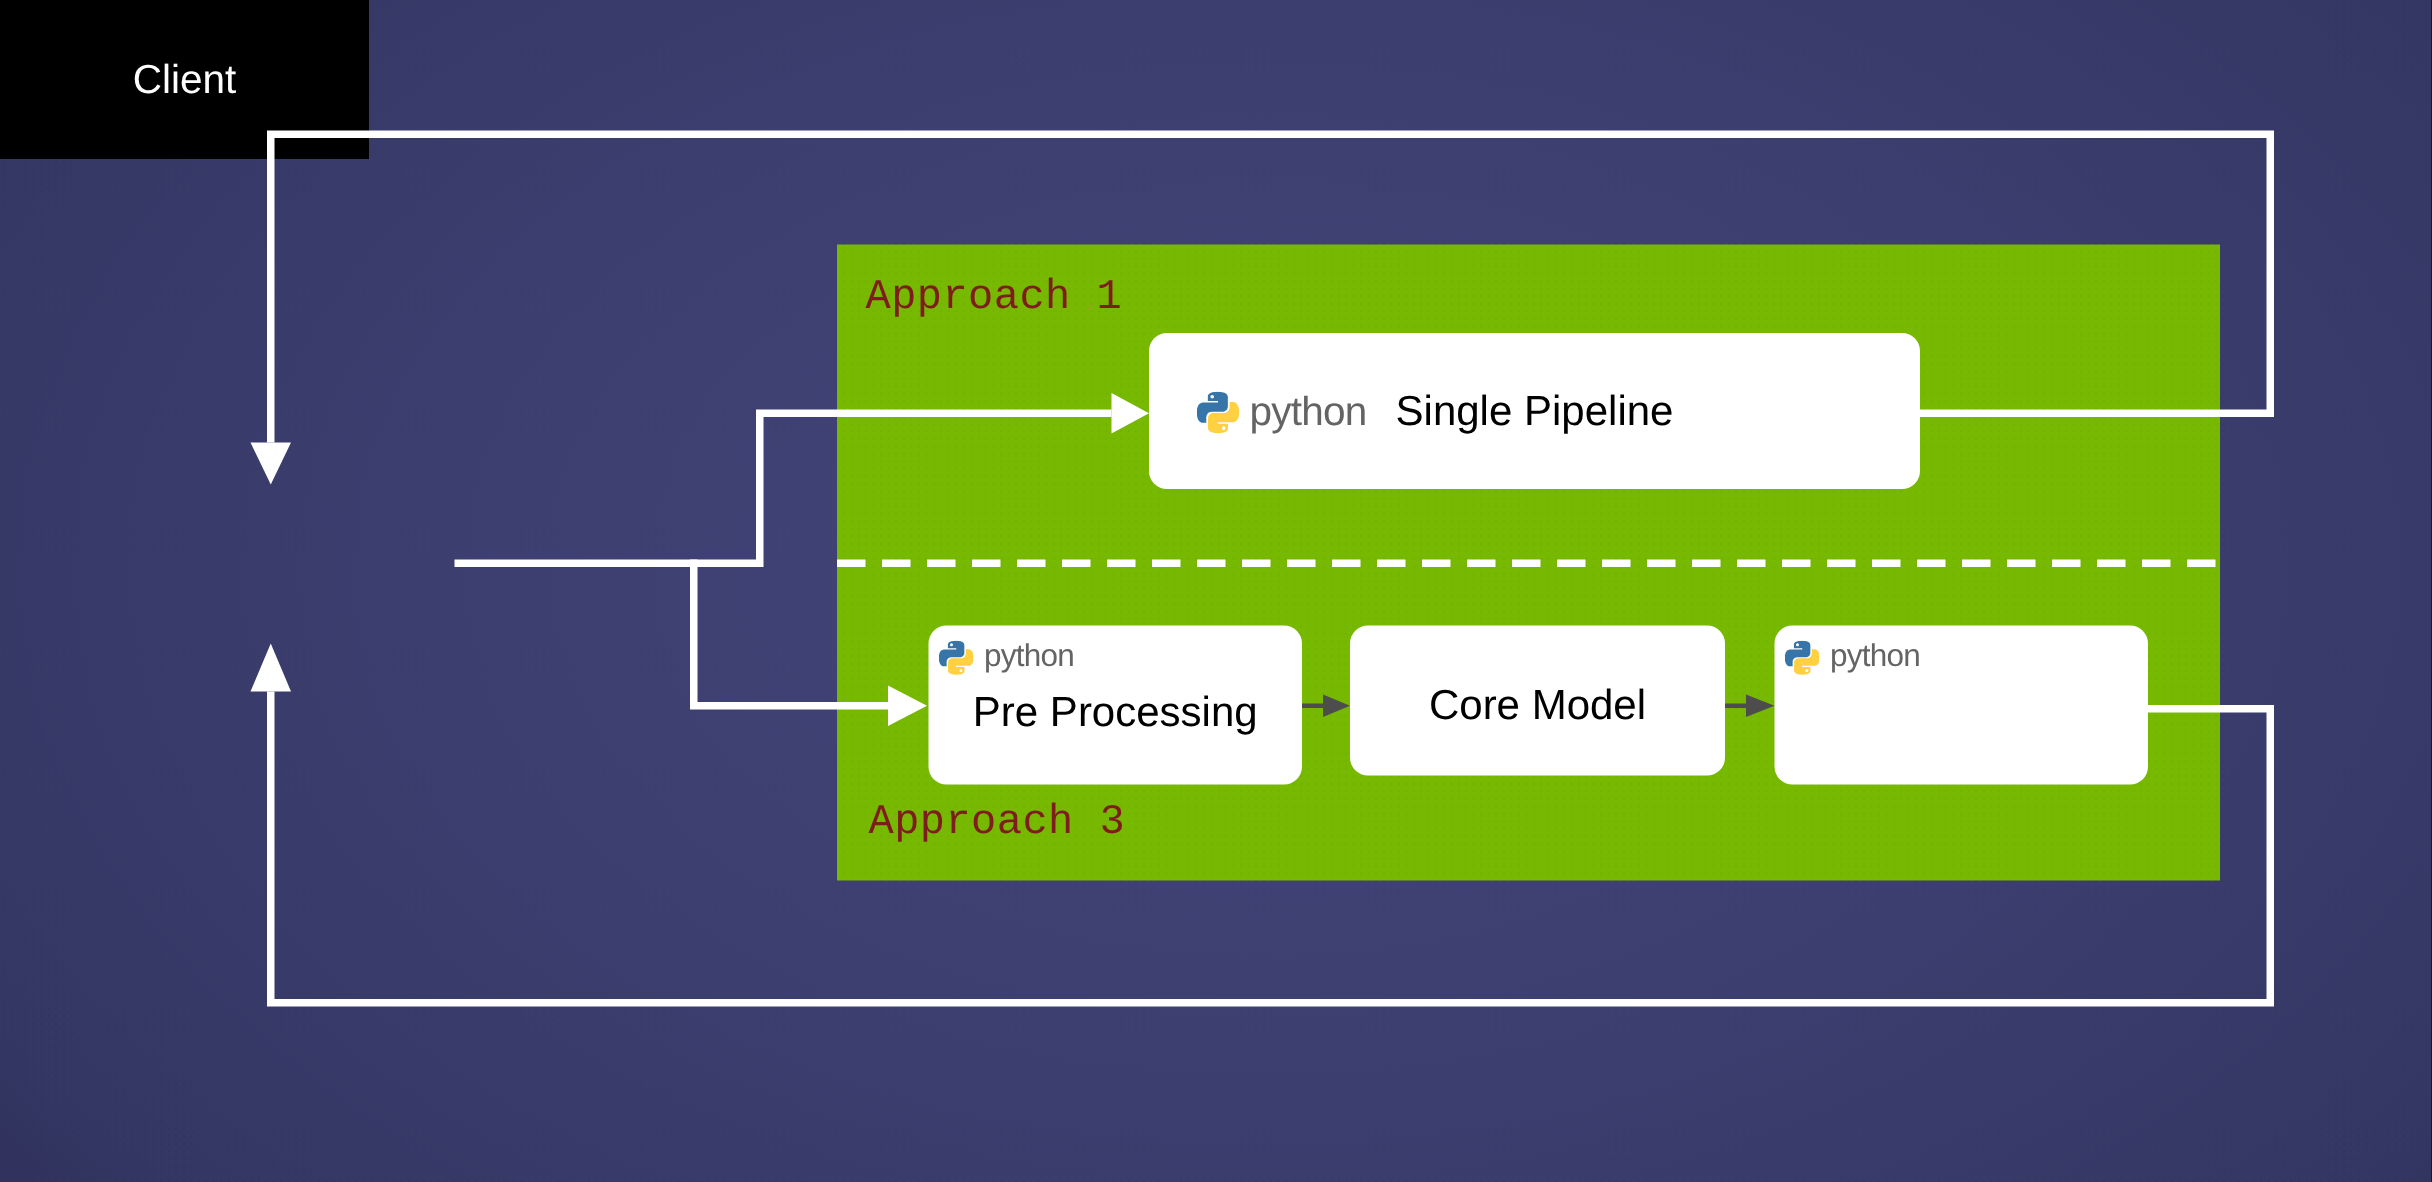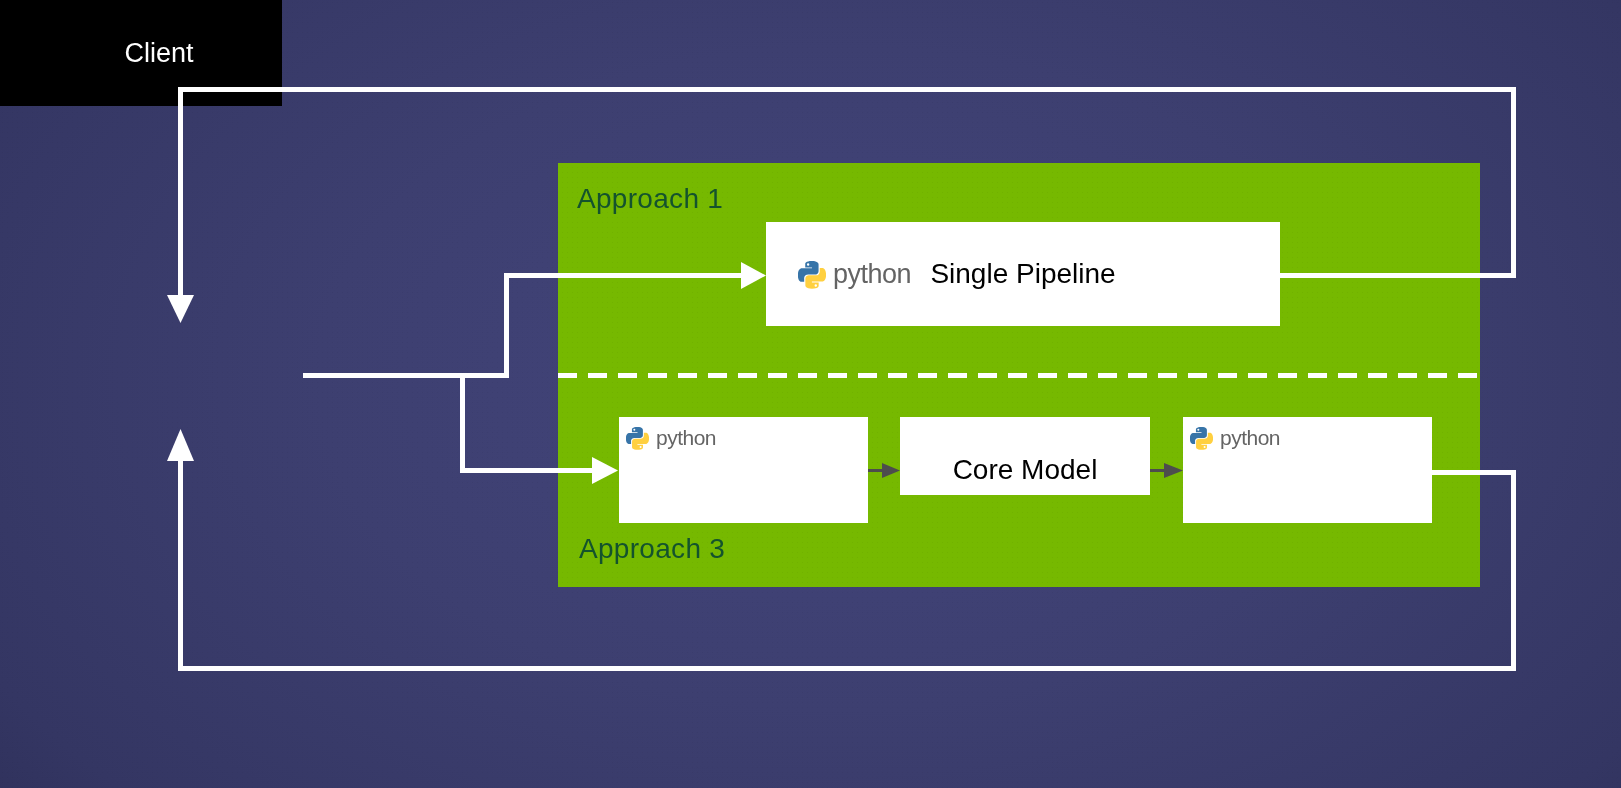--- a/index.html
+++ b/index.html
@@ -19,45 +19,45 @@
     opacity:.12;
     pointer-events:none;
   }
   
   .panel{
     position:absolute;left:558px;top:163px;width:922px;height:424px;
     background:#76b900;
   }
   .approach-label{
     position:absolute;
-    color:#14532d;font-size:28px;line-height:30px;letter-spacing:.3px;
+    color:#7f1d1d;font-size:28px;line-height:30px;letter-spacing:.3px;font-family:Liberation Mono, monospace;
   }
   .approach-1{left:19px;top:21px;}
   .approach-2{left:21px;top:371px;}
 
   
   .node{
     position:absolute;background:#ffffff;z-index:3;
     color:#000;
+    border-radius:12px;
   }
   .node-label{
     position:absolute;left:0;right:0;text-align:center;
     font-size:28px;line-height:32px;color:#000000;
   }
   .node-client{
     left:57px;top:322px;width:246px;height:106px;
     background:#000000;display:flex;align-items:center;justify-content:center;
     color:#ffffff;font-size:27px;
     z-index:3;
-    padding-left:36px;
   }
   .node-single-pipeline{left:766px;top:222px;width:514px;height:104px;}
   .node-single-pipeline .node-label{top:36px;}
   .node-pre{left:619px;top:417px;width:249px;height:106px;}
-  .node-core{left:900px;top:417px;width:250px;height:78px;}
+  .node-core{left:900px;top:417px;width:250px;height:100px;}
   .node-post{left:1183px;top:417px;width:249px;height:106px;}
   .node-pre .node-label,.node-post .node-label{top:42px;}
   .node-core .node-label{top:37px;}
 
   
   .pylogo{position:absolute;display:flex;align-items:center;gap:7px;}
   .pylogo .py-word{color:#646464;letter-spacing:-0.5px;}
   .pylogo-big{left:32px;top:37px;}
   .pylogo-big svg{width:28px;height:28px;}
   .pylogo-big .py-word{font-size:27px;}
@@ -99,20 +99,21 @@
   </div>
 
   <div class="node node-pre">
     <div class="pylogo pylogo-small">
       <svg viewBox="0 0 115 114" aria-hidden="true">
         <path fill="#3774a8" d="M57 0C27.9 0 29.7 12.6 29.7 12.6l.03 13.1h27.8v3.9H18S-.6 27.5-.6 56.8 15.7 85 15.7 85h9.7V71.4s-.5-16.3 16-16.3H69s15.5.3 15.5-15V15.1S86.9 0 57 0zM41.6 8.8a5 5 0 1 1 0 10 5 5 0 0 1 0-10z"></path>
         <path fill="#ffd040" d="M57.6 113.6c29.1 0 27.3-12.6 27.3-12.6l-.03-13.1H57.1V84h39.6s18.6 2.1 18.6-27.2-16.3-28.3-16.3-28.3h-9.7v13.6s.5 16.3-16 16.3H45.7s-15.5-.3-15.5 15v25.3s-2.4 14.9 27.4 14.9zM73 104.8a5 5 0 1 1 0-10 5 5 0 0 1 0 10z"></path>
       </svg>
       <span class="py-word">python</span>
     </div>
+    <div class="node-label">Pre Processing</div>
   </div>
 
   <div class="node node-core">
     <div class="node-label">Core Model</div>
   </div>
 
   <div class="node node-post">
     <div class="pylogo pylogo-small">
       <svg viewBox="0 0 115 114" aria-hidden="true">
         <path fill="#3774a8" d="M57 0C27.9 0 29.7 12.6 29.7 12.6l.03 13.1h27.8v3.9H18S-.6 27.5-.6 56.8 15.7 85 15.7 85h9.7V71.4s-.5-16.3 16-16.3H69s15.5.3 15.5-15V15.1S86.9 0 57 0zM41.6 8.8a5 5 0 1 1 0 10 5 5 0 0 1 0-10z"></path>

